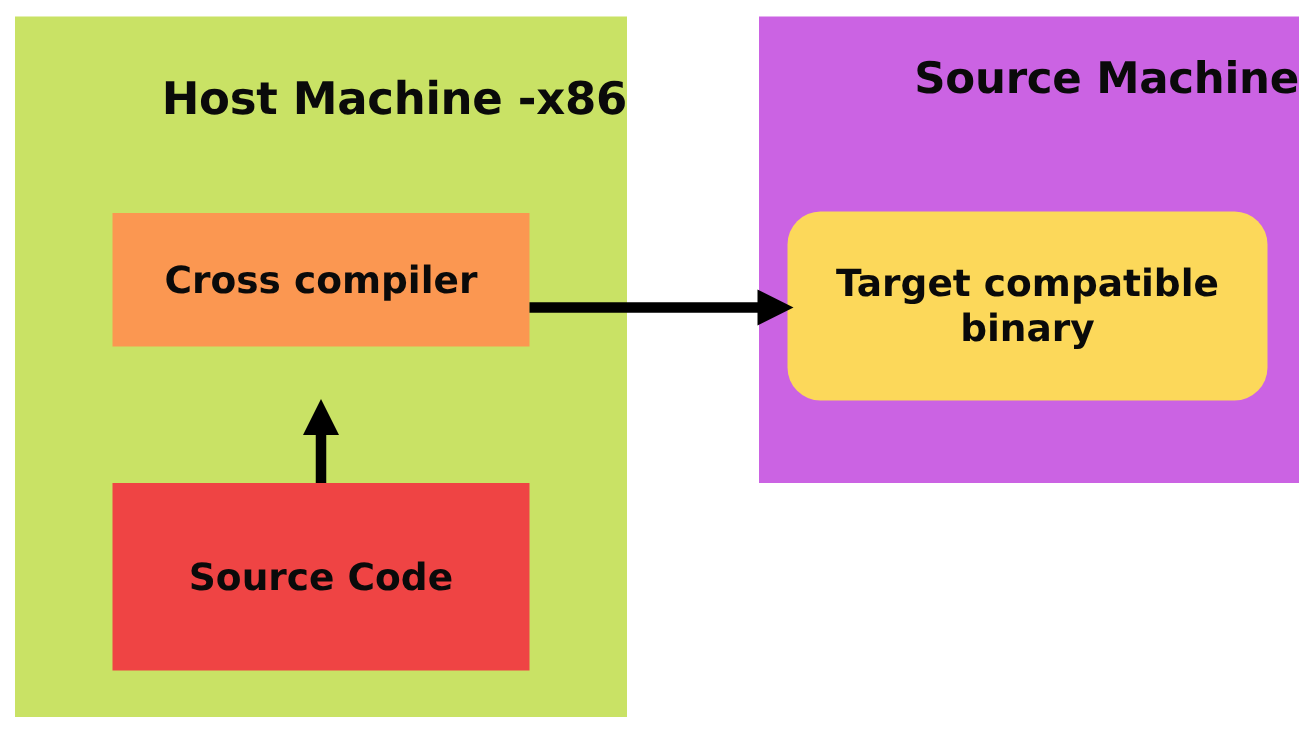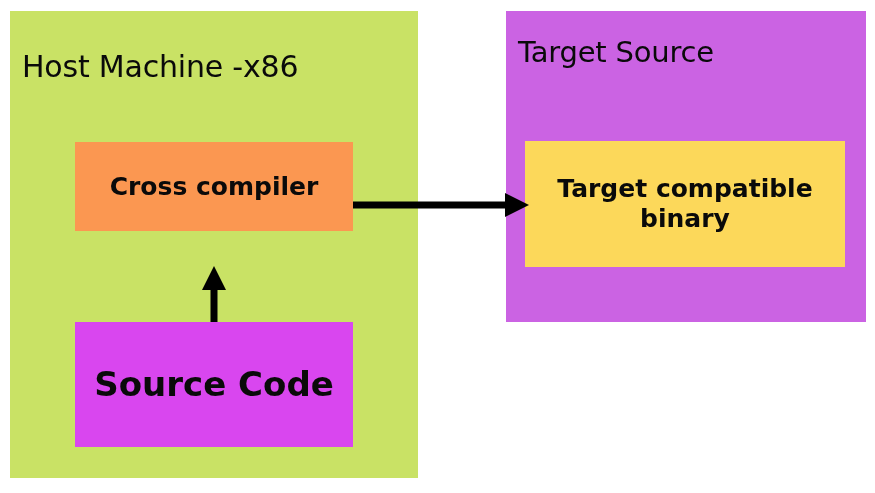--- a/index.html
+++ b/index.html
@@ -31,25 +31,25 @@
   }
   .target-panel {
     left: 506px;
     top: 11px;
     width: 360px;
     height: 311px;
     background: #cb63e3;
   }
   .panel-title {
     position: absolute;
-    left: 12px;
+    left: 0;
     width: 100%;
-    text-align: left;
+    text-align: right;
     color: #0a0a0a;
-    font-weight: normal;
+    font-weight: bold;
     line-height: 1.18;
     letter-spacing: -0.2px;
   }
   .host-title {
     top: 38px;
     font-size: 30px;
   }
   .target-title {
     top: 24px;
     font-size: 29px;
@@ -71,31 +71,32 @@
     width: 278px;
     height: 89px;
     background: #fb9751;
     font-size: 25px;
   }
   .node-source-code {
     left: 75px;
     top: 322px;
     width: 278px;
     height: 125px;
-    background: #d946ef;
-    font-size: 34px;
+    background: #ef4444;
+    font-size: 25px;
   }
   .node-target-binary {
     left: 525px;
     top: 141px;
     width: 320px;
     height: 126px;
     background: #fcd85a;
     font-size: 25px;
     padding: 0 14px;
+    border-radius: 22px;
   }
   .arrow-svg {
     position: absolute;
     left: 0;
     top: 0;
     width: 875px;
     height: 493px;
     overflow: visible;
     pointer-events: none;
   }
@@ -104,21 +105,21 @@
 <body>
 
 <div id="canvas">
 
   <div class="panel host-panel">
     <div class="panel-title host-title">Host Machine -x86</div>
   </div>
 
   <div class="panel target-panel">
     <div class="panel-title target-title">
-      <div>Target Source</div>
+      <div>Source Machine</div>
     </div>
   </div>
 
   <div class="node node-cross-compiler">
     <span>Cross compiler</span>
   </div>
 
   <div class="node node-source-code">
     <span>Source Code</span>
   </div>

